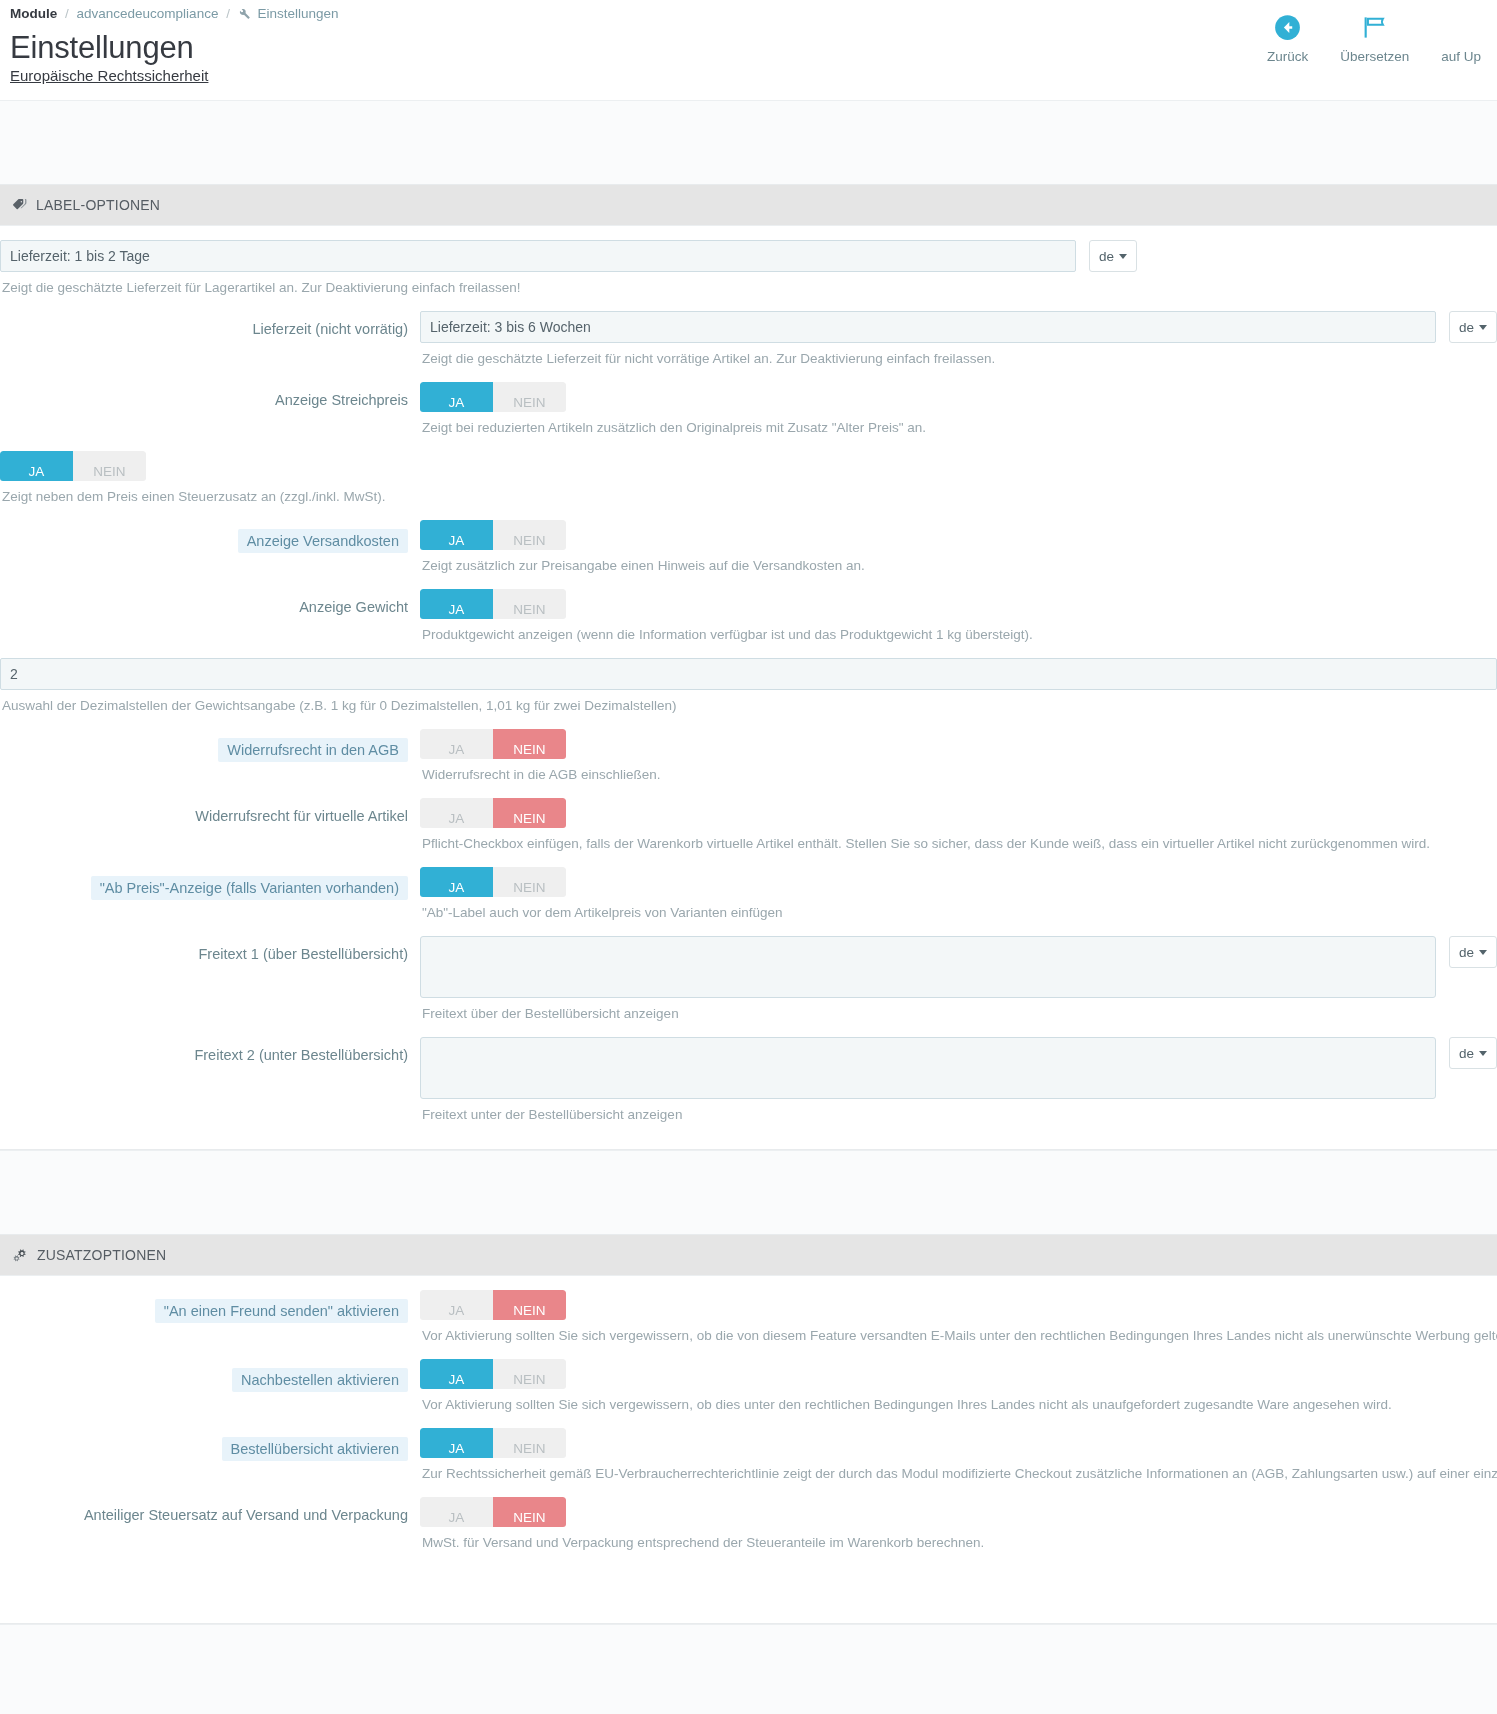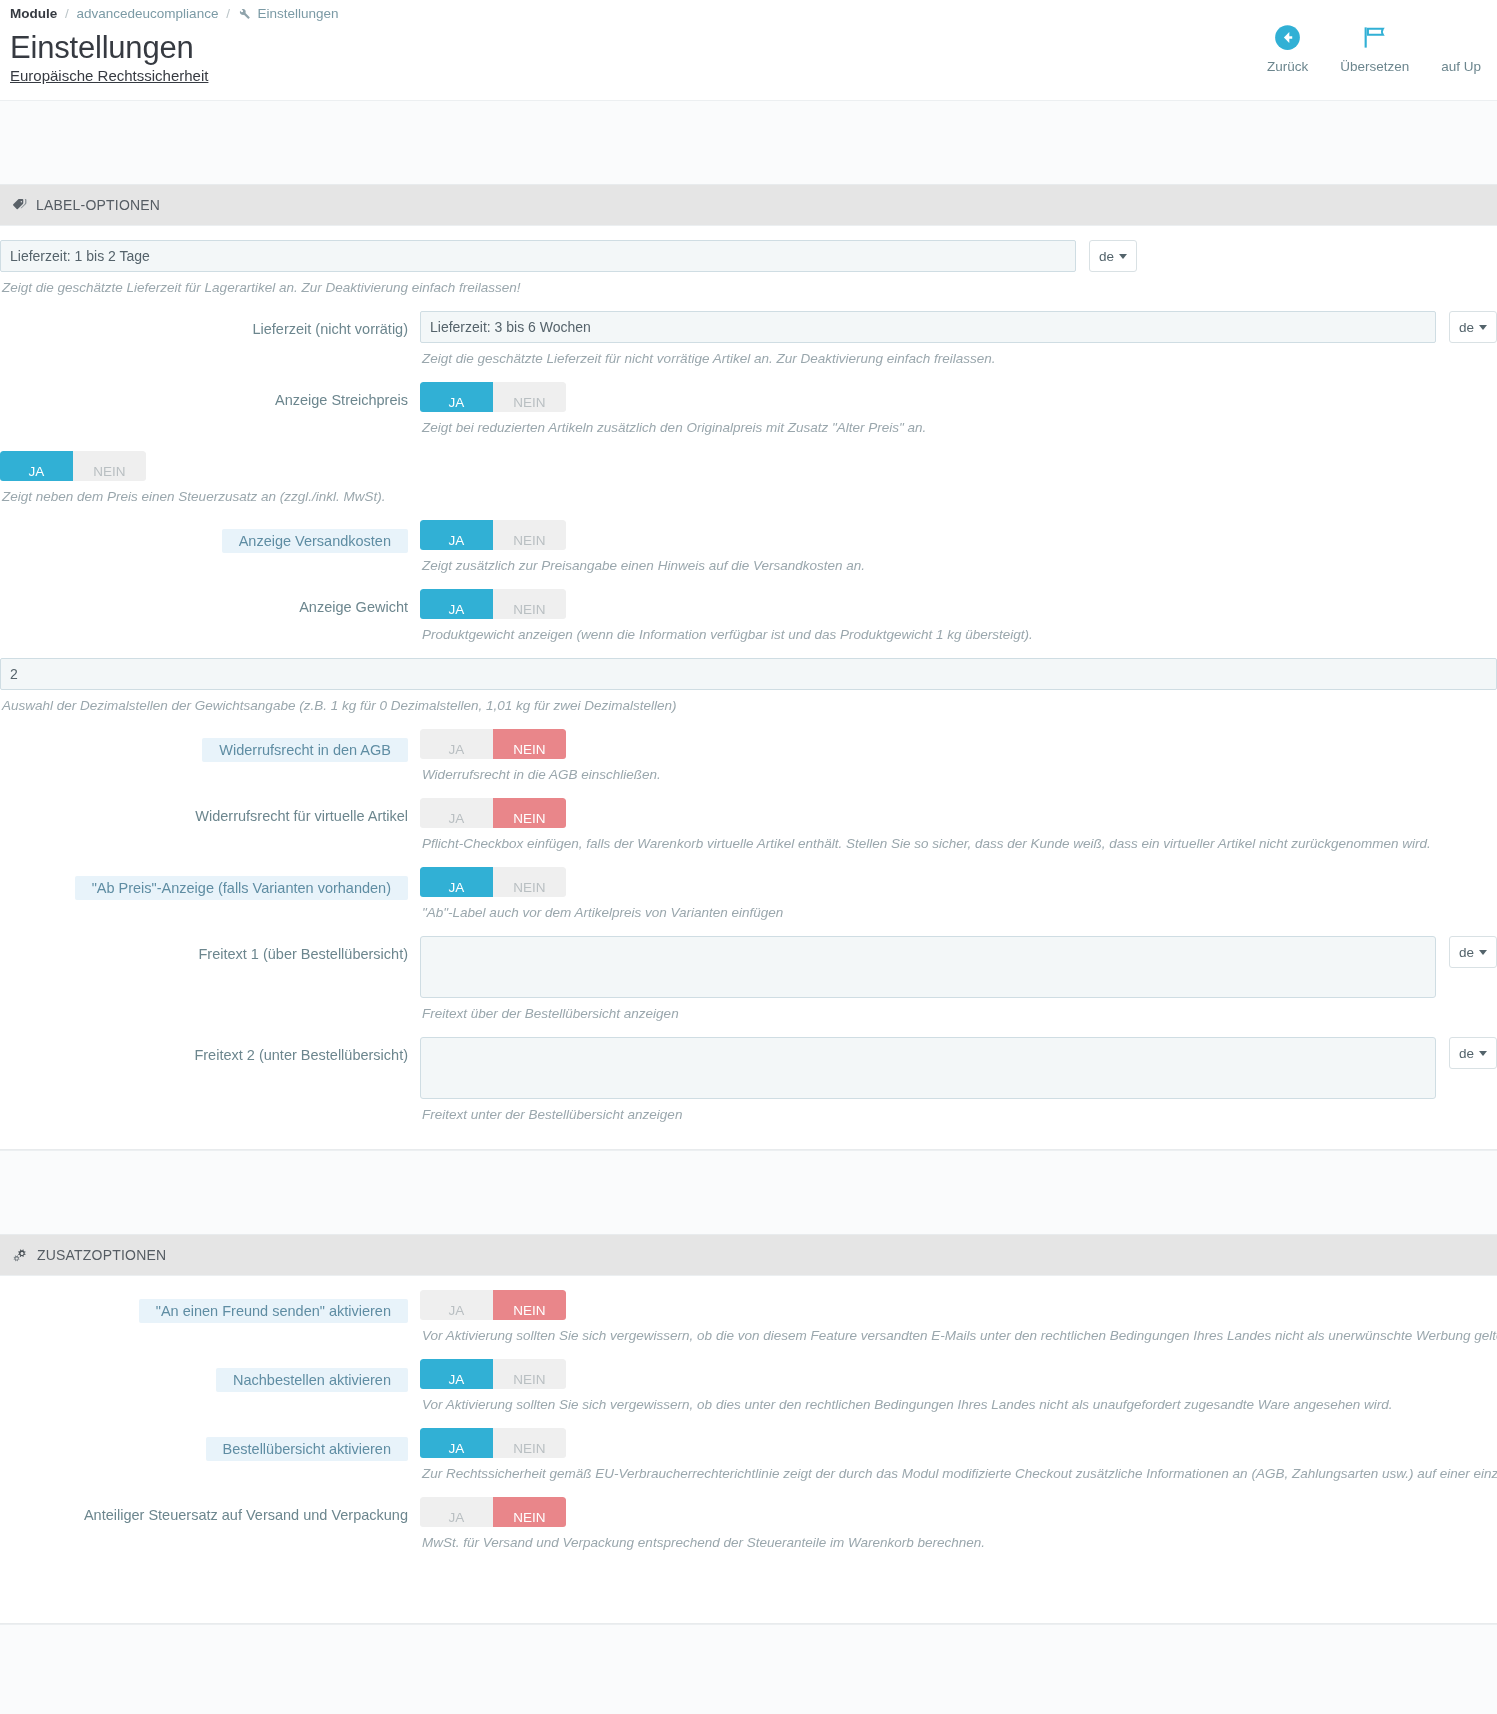--- a/index.html
+++ b/index.html
@@ -48,21 +48,21 @@
     font-size: 15px;
     color: #363a41;
     line-height: 20px;
     margin: 0;
     font-weight: normal;
     text-decoration: underline;
   }
 
   .toolbar {
     position: absolute;
-    top: 22px;
+    top: 12px;
     right: 0;
     display: flex;
     align-items: center;
     white-space: nowrap;
   }
   .tb-btn {
     display: flex;
     flex-direction: column;
     align-items: center;
     padding: 0 16px;
@@ -117,21 +117,21 @@
     min-width: 420px;
     text-align: right;
     padding: 9px 12px 0 0;
     font-size: 14.5px;
     color: #6c868e;
     line-height: 19px;
   }
   .flabel .hl {
     background: #e8f3fa;
     color: #5f8da3;
-    padding: 3px 17px;
+    padding: 3px 9px;
     border-radius: 2px;
     display: inline-block;
     line-height: 18px;
   }
   .fctl { flex: 1 1 auto; min-width: 0; position: relative; }
 
   .fcontrol-line { display: flex; align-items: flex-start; }
 
   .finput {
     display: block;
@@ -233,21 +233,20 @@
   .tg-on-no {
     background: #e9868a;
     color: #fff;
     border-color: #de777c;
     border-radius: 0 3px 3px 0;
   }
 
   .fhelp {
     font-size: 13.5px;
     color: #9aa7ad;
-    font-style: italic;
     line-height: 19px;
     padding: 6px 0 0 2px;
     white-space: nowrap;
   }
   .fhelp-clip { overflow: hidden; }
   .row-gap { height: 11px; }
 
   .panel-foot {
     height: 46px;
     background: #fff;

